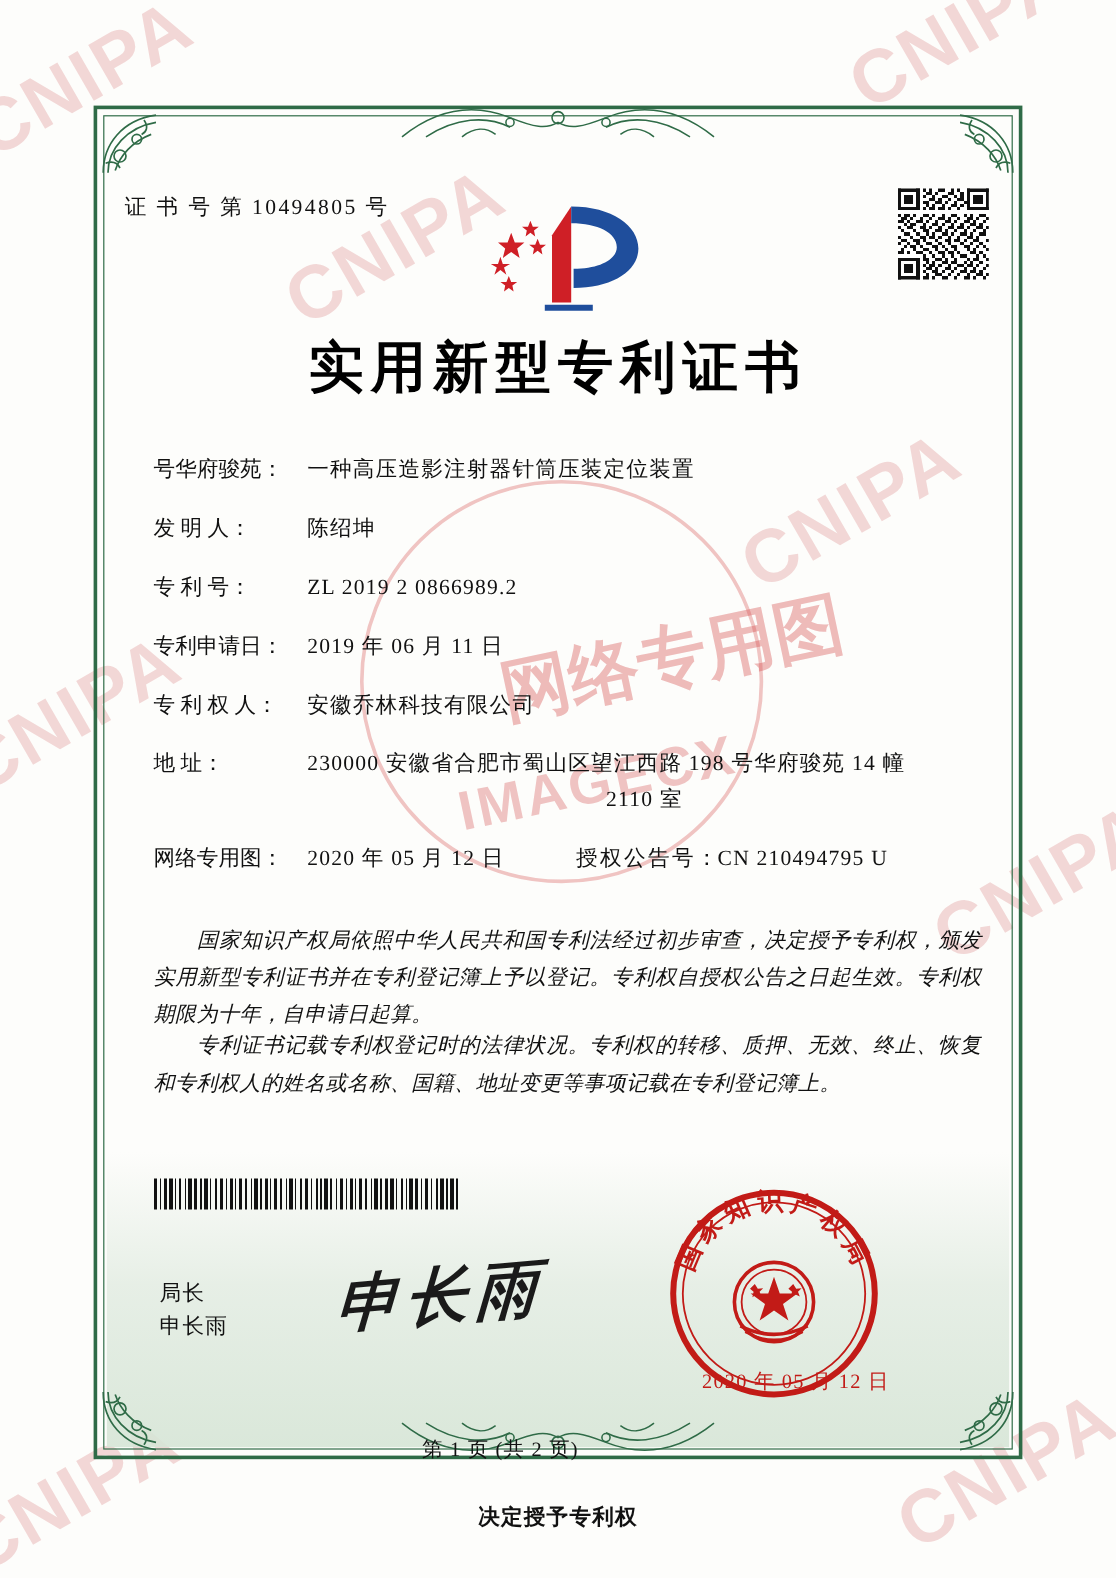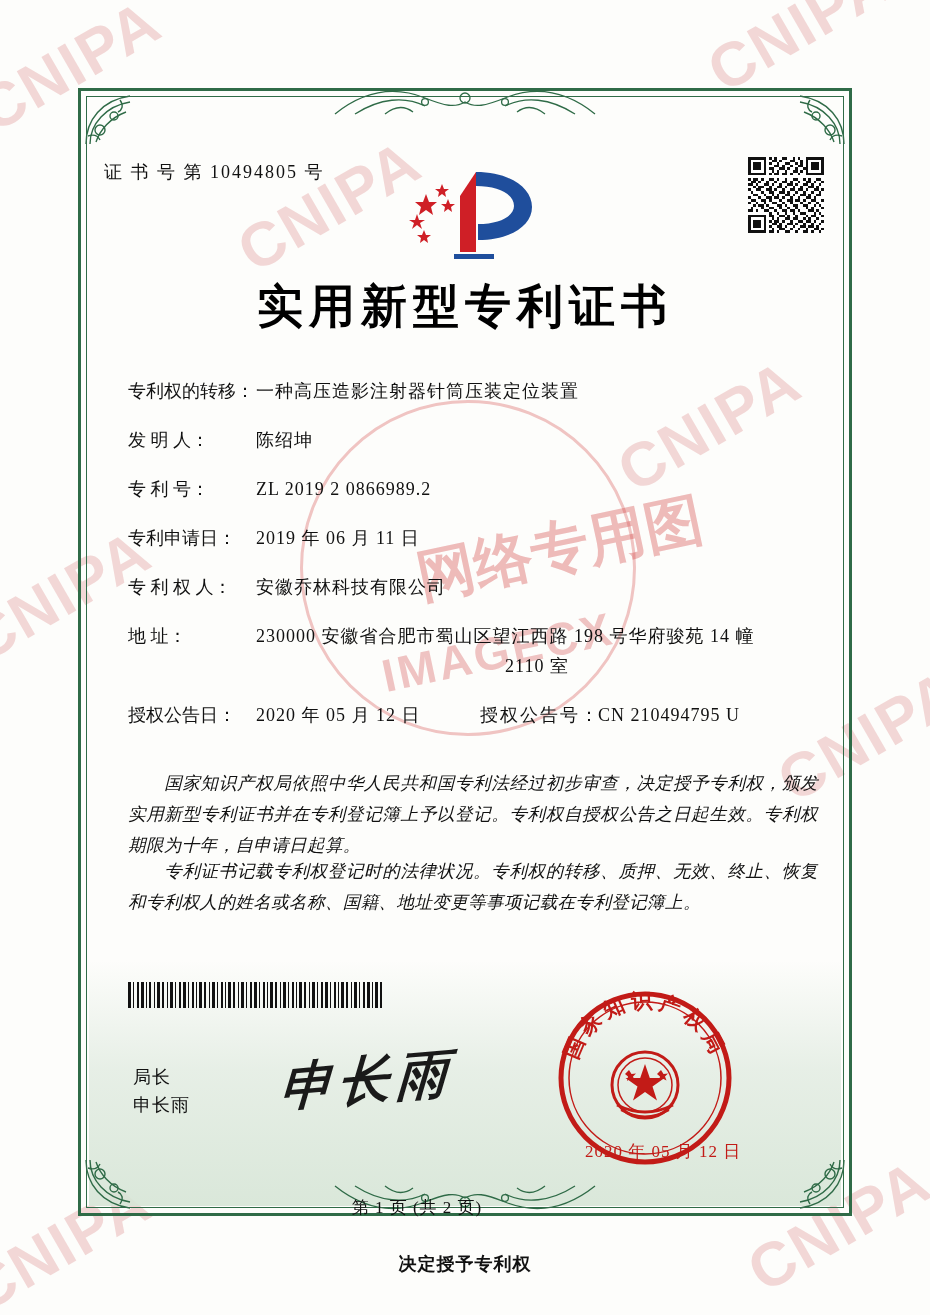--- a/index.html
+++ b/index.html
@@ -636,40 +636,40 @@
       </g>
       <path d="M62 92 L62 36 L78 12 L78 92 Z" fill="#cf1f26"></path>
       <path d="M78 12 C112 12 134 28 134 47 C134 66 112 80 80 80 L80 64 C102 64 116 56 116 46 C116 34 100 26 78 26 Z" fill="#1f4e9c"></path>
       <path d="M56 94 L96 94 L96 99 L56 99 Z" fill="#1f4e9c"></path>
     </svg>
 
     <div class="main-title">实用新型专利证书</div>
 
     <div class="fields">
       <div class="row">
-        <span class="lbl">专利权的转移：</span><span class="val">一种高压造影注射器针筒压装定位装置</span>
+        <span class="lbl">号华府骏苑：</span><span class="val">一种高压造影注射器针筒压装定位装置</span>
       </div>
       <div class="row">
         <span class="lbl">发 明 人：</span><span class="val">陈绍坤</span>
       </div>
       <div class="row">
         <span class="lbl">专 利 号：</span><span class="val">ZL 2019 2 0866989.2</span>
       </div>
       <div class="row">
         <span class="lbl">专利申请日：</span><span class="val">2019 年 06 月 11 日</span>
       </div>
       <div class="row">
         <span class="lbl">专 利 权 人：</span><span class="val">安徽乔林科技有限公司</span>
       </div>
       <div class="row row-addr">
         <span class="lbl">地 址：</span><span class="val">230000 安徽省合肥市蜀山区望江西路 198 号华府骏苑 14 幢</span>
         <span class="addr-second val">2110 室</span>
       </div>
       <div class="row row-two" style="margin-top:8px;">
-        <span class="lbl">授权公告日：</span><span class="val">2020 年 05 月 12 日</span>
+        <span class="lbl">网络专用图：</span><span class="val">2020 年 05 月 12 日</span>
         <span class="col2">
           <span class="lbl2">授权公告号：</span><span class="val">CN 210494795 U</span>
         </span>
       </div>
     </div>
 
     <div class="para para-1"><span class="indent"></span><span>国家知识产权局依照中华人民共和国专利法经过初步审查，决定授予专利权，颁发实用新型专利证书并在专利登记簿上予以登记。专利权自授权公告之日起生效。专利权期限为十年，自申请日起算。</span></div>
     <div class="para para-2"><span class="indent"></span><span>专利证书记载专利权登记时的法律状况。专利权的转移、质押、无效、终止、恢复和专利权人的姓名或名称、国籍、地址变更等事项记载在专利登记簿上。</span></div>
 
     <svg class="barcode" viewBox="0 0 258 26" shape-rendering="crispEdges">

